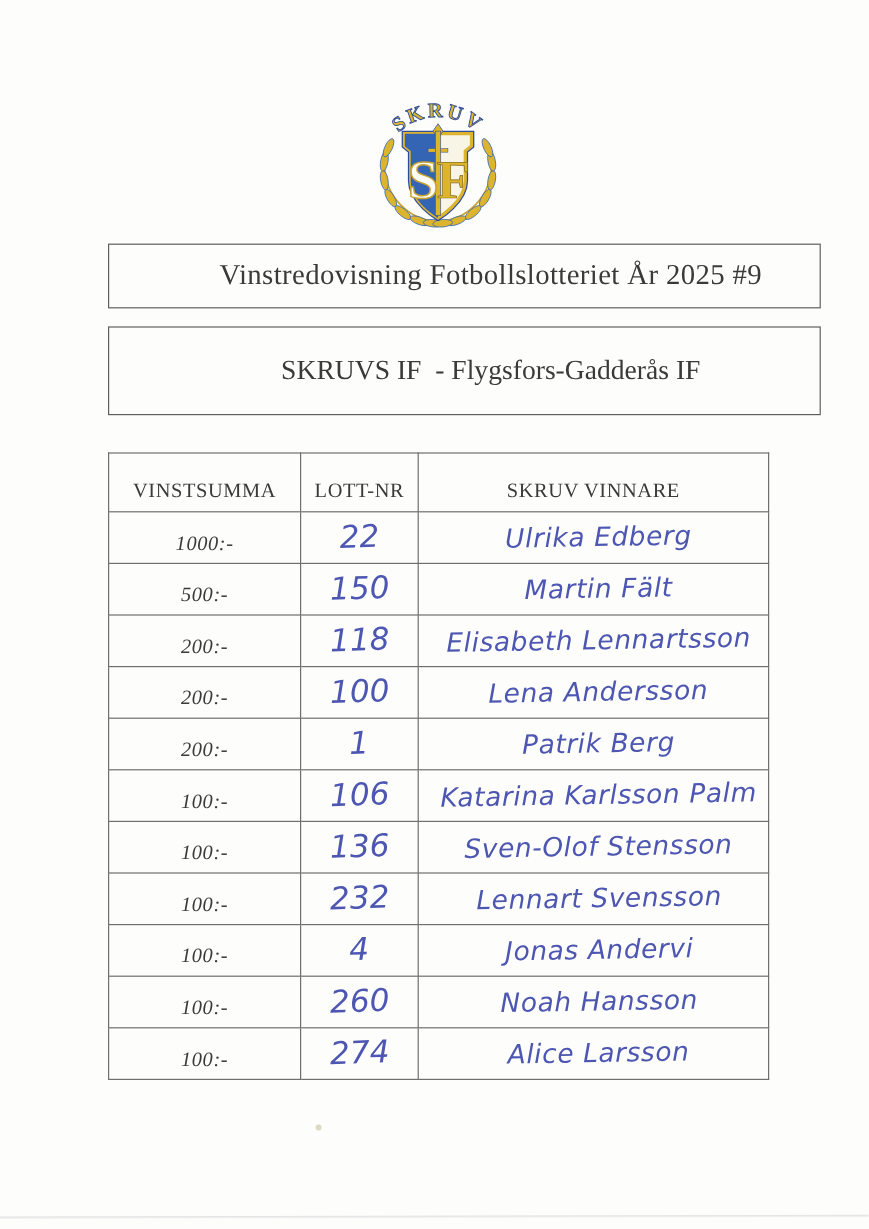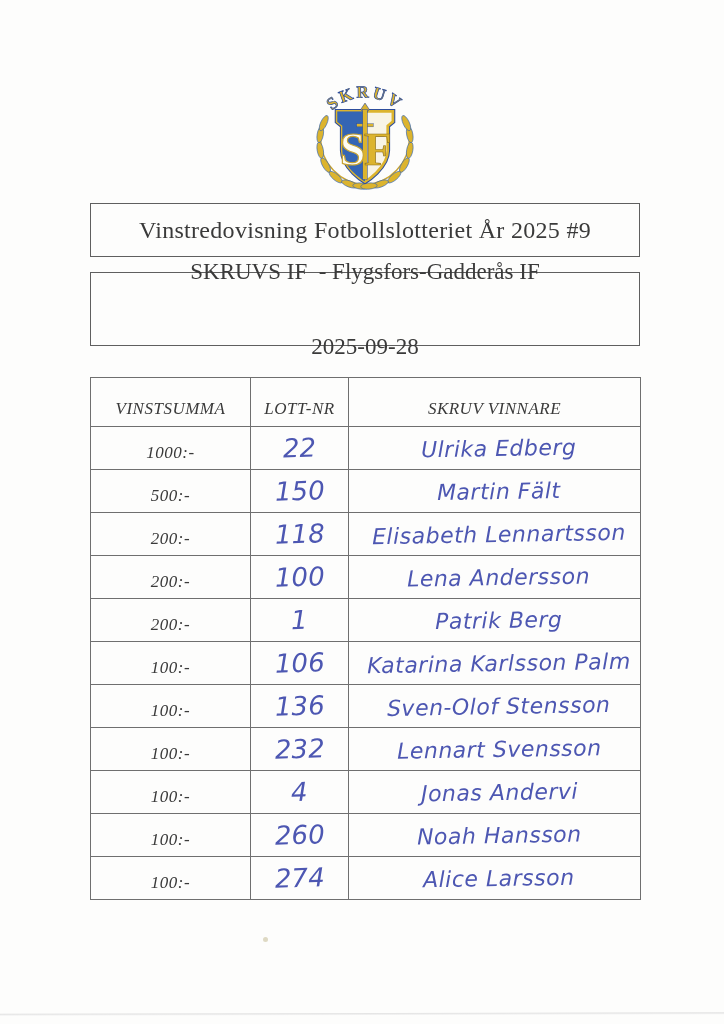--- a/index.html
+++ b/index.html
@@ -24,37 +24,38 @@
 
   
   .logo{position:absolute;left:303px;top:74px;width:124px;height:116px;filter:blur(.3px);}
 
   
   .box{
     position:absolute;left:90px;width:548px;
     border:1px solid #5f5f5f;background:transparent;
     display:flex;flex-direction:column;align-items:center;justify-content:center;
     text-align:center;
+    padding-left:44px;
   }
   .title-box{top:203px;height:52px;font-size:24px;letter-spacing:.3px;}
   .match-box{top:272px;height:72px;font-size:23px;line-height:1.45;gap:41px;}
 
   
   table.winners{
     position:absolute;left:90px;top:377px;width:550px;
     border-collapse:collapse;table-layout:fixed;
   }
   table.winners th, table.winners td{
     border:1px solid var(--line);
     overflow:visible;
   }
   col.c1{width:160px;} col.c2{width:98px;} col.c3{width:292px;}
   table.winners th{
     height:41px;font-size:17px;font-weight:normal;letter-spacing:.5px;
-    vertical-align:bottom;padding:0 0 7px 0;text-align:center;color:var(--print);font-style:italic;
+    vertical-align:bottom;padding:0 0 7px 0;text-align:center;color:var(--print);
   }
   table.winners td{height:40px;vertical-align:middle;font-style:italic;}
   td.amount{text-align:center;font-size:17px;letter-spacing:.5px;color:var(--print);}
   td.amount .print{display:inline-block;padding-top:9px;}
   td.lott{text-align:center;}
   td.namecell{text-align:center;padding-left:10px;}
   .hand{
     font-family:"DejaVu Sans", sans-serif;
     color:var(--ink);
     display:inline-block;
@@ -127,21 +128,20 @@
       <text class="ltr ltr-f" x="72.5" y="88" text-anchor="middle">F</text>
     </svg>
   </div>
 
   <div class="box title-box">
     <span>Vinstredovisning Fotbollslotteriet År 2025 #9</span>
   </div>
 
   <div class="box match-box">
     <div>SKRUVS IF&nbsp; - Flygsfors-Gadderås IF</div>
-    <div>2025-09-28</div>
   </div>
 
   <table class="winners">
     <colgroup>
         <col class="c1">
         <col class="c2">
         <col class="c3">
       </colgroup>
     <thead>
       <tr>

